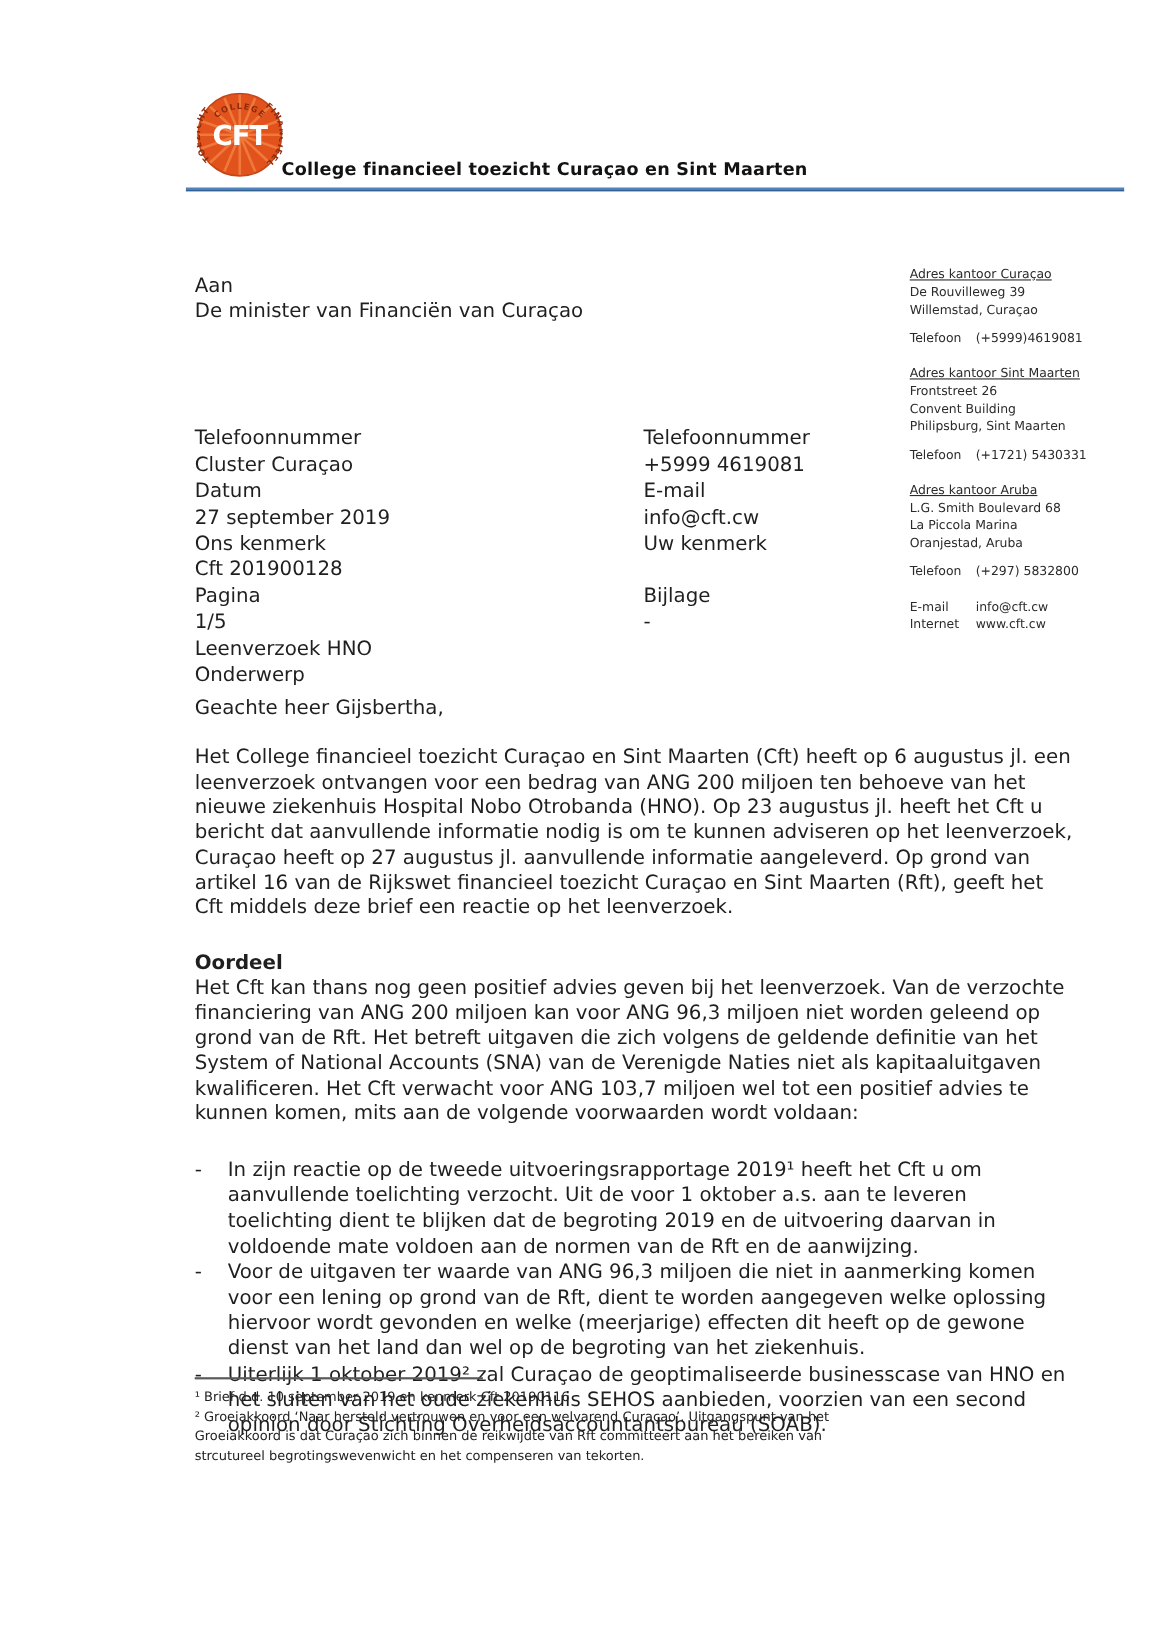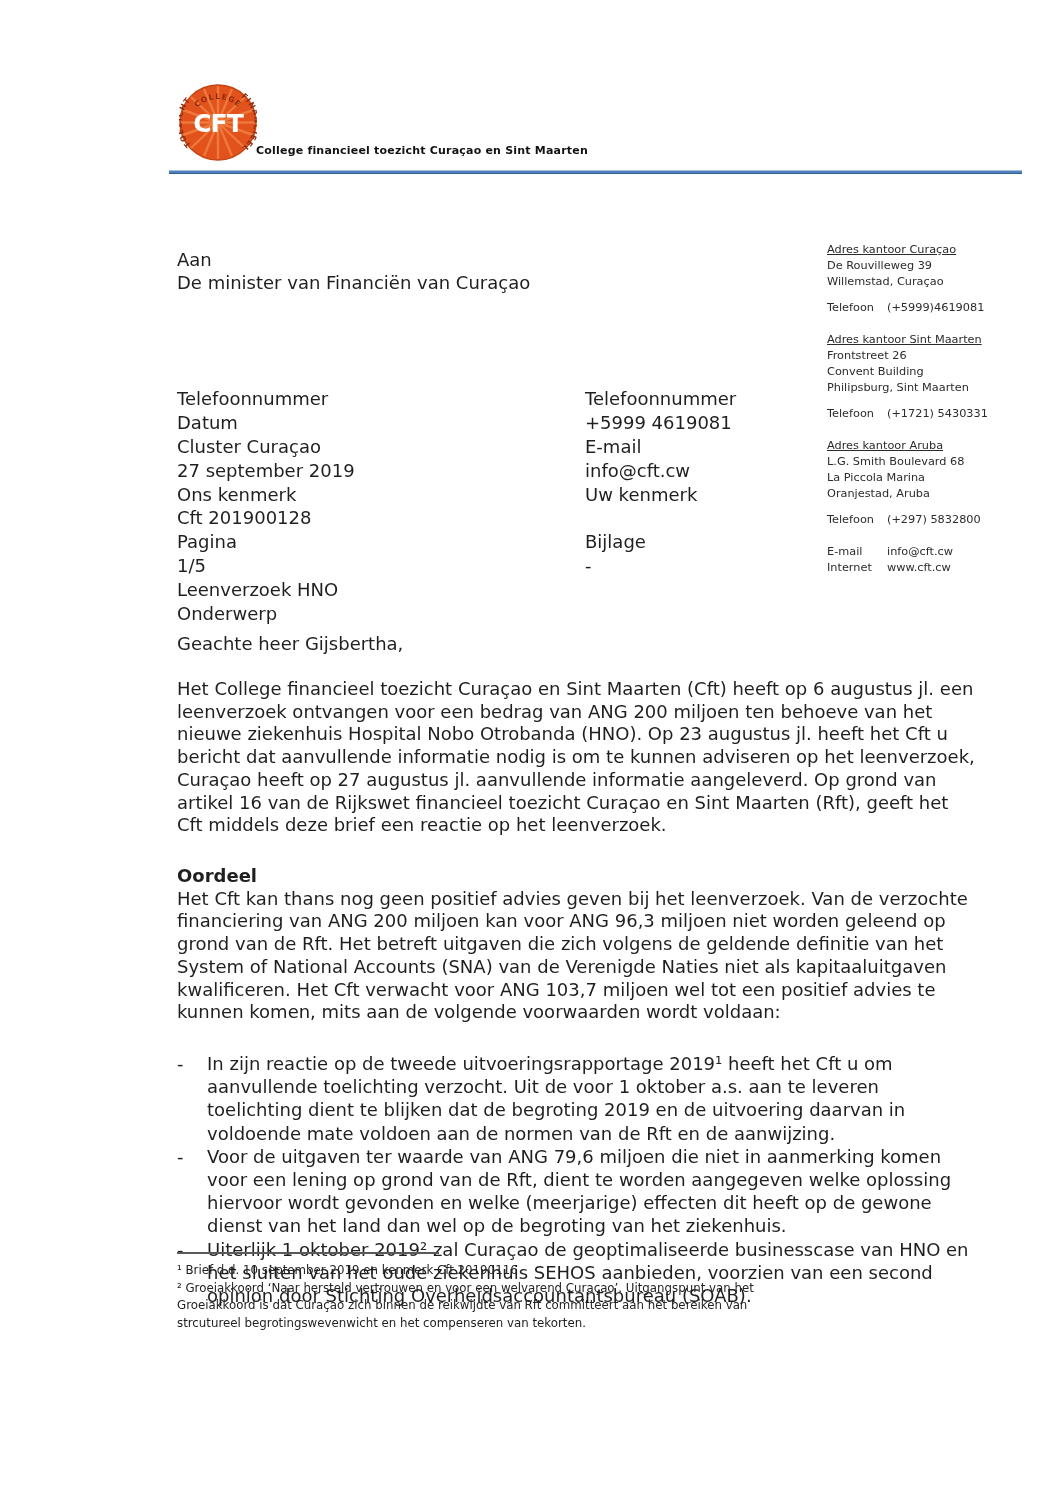--- a/index.html
+++ b/index.html
@@ -19,21 +19,21 @@
     left: 179px;
     top: 84px;
     width: 78px;
     height: 77px;
   }
   .org-title {
     position: absolute;
     left: 256px;
     top: 144px;
     margin: 0;
-    font-size: 11px;
+    font-size: 16px;
     font-weight: bold;
     letter-spacing: 0.2px;
     color: #121212;
     white-space: nowrap;
   }
   .header-rule {
     position: absolute;
     left: 169px;
     top: 170px;
     width: 853px;
@@ -192,22 +192,22 @@
   <main class="main">
 
     <div class="recipient">
       <div>Aan</div>
       <div>De minister van Financiën van Curaçao</div>
     </div>
 
     <div class="meta">
       <div class="meta-col-left">
         <div class="meta-line">Telefoonnummer</div>
+        <div class="meta-line">Cluster Curaçao</div>
         <div class="meta-line">Datum</div>
-        <div class="meta-line">Cluster Curaçao</div>
         <div class="meta-line">27 september 2019</div>
         <div class="meta-line">Ons kenmerk</div>
         <div class="meta-line">Cft 201900128</div>
         <div class="meta-line">Pagina</div>
         <div class="meta-line">1/5</div>
         <div class="meta-line">Leenverzoek HNO</div>
         <div class="meta-line">Onderwerp</div>
       </div>
       <div class="meta-col-right">
         <div class="meta-line">Telefoonnummer</div>
@@ -243,21 +243,21 @@
     <div class="bullets">
       <div class="bullet">
         <span class="bullet-dash">-</span>
         <span class="bullet-text">In zijn reactie op de tweede uitvoeringsrapportage 2019¹ heeft het Cft u om
 aanvullende toelichting verzocht. Uit de voor 1 oktober a.s. aan te leveren
 toelichting dient te blijken dat de begroting 2019 en de uitvoering daarvan in
 voldoende mate voldoen aan de normen van de Rft en de aanwijzing.</span>
       </div>
       <div class="bullet">
         <span class="bullet-dash">-</span>
-        <span class="bullet-text">Voor de uitgaven ter waarde van ANG 79,6 miljoen die niet in aanmerking komen
+        <span class="bullet-text">Voor de uitgaven ter waarde van ANG 96,3 miljoen die niet in aanmerking komen
 voor een lening op grond van de Rft, dient te worden aangegeven welke oplossing
 hiervoor wordt gevonden en welke (meerjarige) effecten dit heeft op de gewone
 dienst van het land dan wel op de begroting van het ziekenhuis.</span>
       </div>
       <div class="bullet">
         <span class="bullet-dash">-</span>
         <span class="bullet-text">Uiterlijk 1 oktober 2019² zal Curaçao de geoptimaliseerde businesscase van HNO en
 het sluiten van het oude ziekenhuis SEHOS aanbieden, voorzien van een second
 opinion door Stichting Overheidsaccountantsbureau (SOAB).</span>
       </div>

